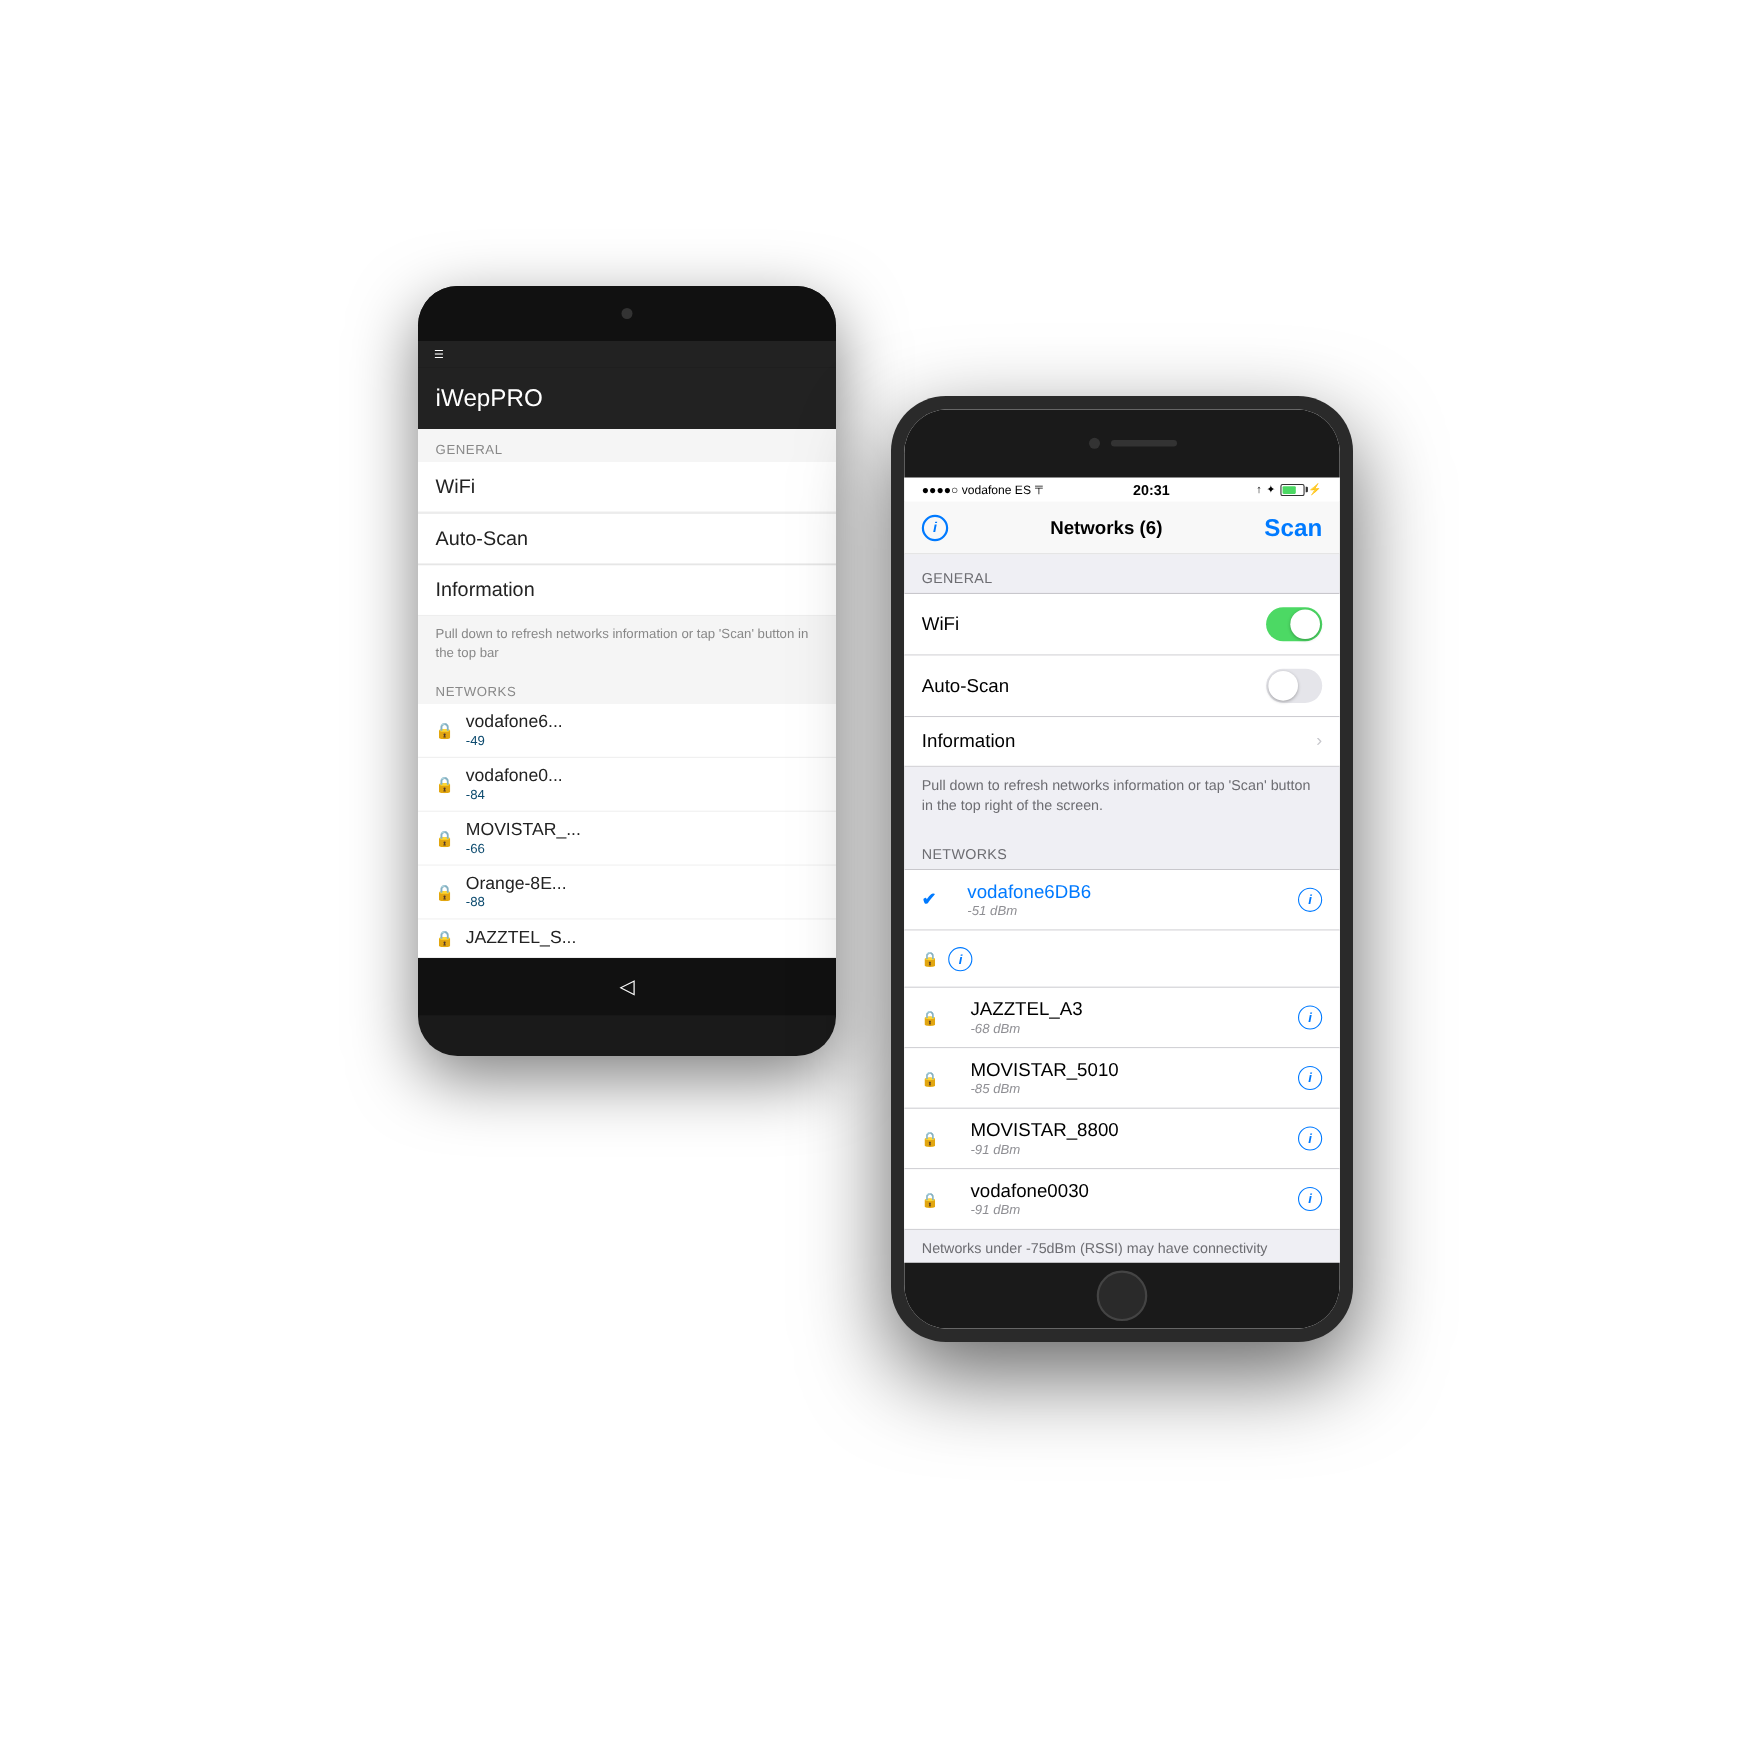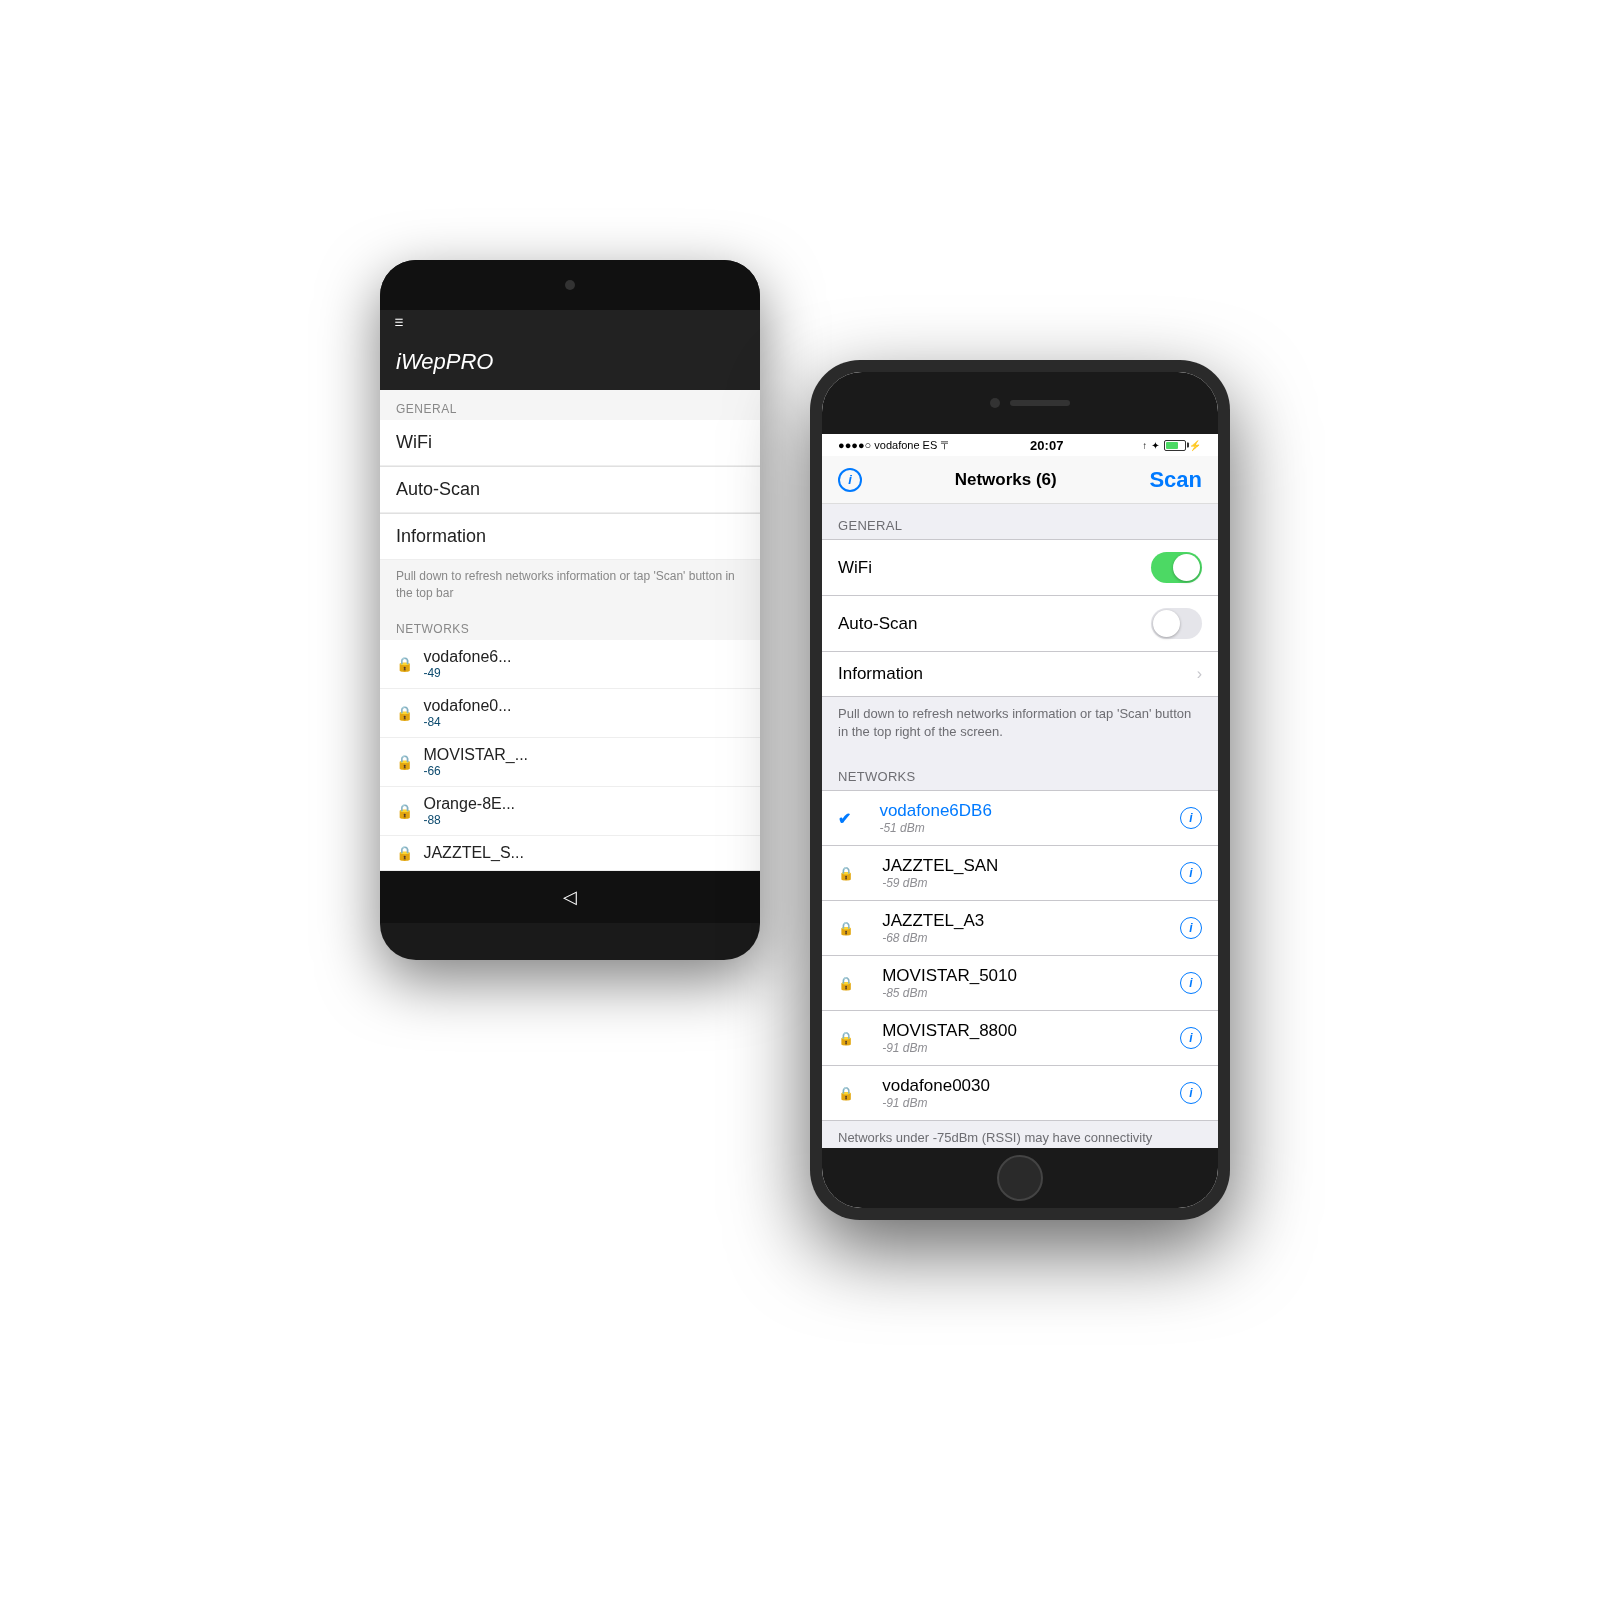--- a/index.html
+++ b/index.html
@@ -73,21 +73,20 @@
       height: 56px;
       display: flex;
       align-items: center;
       padding: 0 16px;
     }
 
     .android-title-bar-text {
       color: #ffffff;
       font-size: 22px;
       font-weight: 500;
-      font-style: italic;
     }
 
     .android-content {
       background: #f5f5f5;
       flex: 1;
       overflow: hidden;
     }
 
     .android-section-header {
       padding: 12px 16px 4px;
@@ -593,21 +592,21 @@
 
       <div class="ios-notch-area">
         <div class="ios-camera-front"></div>
         <div class="ios-speaker"></div>
       </div>
 
       <div class="ios-status-bar">
         <div class="ios-status-left">
           <span style="font-size:11px;">●●●●○ vodafone ES 〒</span>
         </div>
-        <div class="ios-status-time">20:07</div>
+        <div class="ios-status-time">20:31</div>
         <div class="ios-status-right">
           <span style="font-size:10px;">↑</span>
           <span style="font-size:10px;">✦</span>
           <div class="ios-battery">
             <div class="ios-battery-fill"></div>
           </div>
           <span style="font-size:10px;">⚡</span>
         </div>
       </div>
 
@@ -653,24 +652,20 @@
               <div class="ios-network-name">vodafone6DB6</div>
               <div class="ios-network-signal-text">-51 dBm</div>
             </div>
             <div class="ios-info-circle">
                 <i>i</i>
               </div>
           </div>
 
           <div class="ios-network-row">
             <span class="ios-lock-icon">🔒</span>
-            <div class="ios-network-details">
-              <div class="ios-network-name-plain">JAZZTEL_SAN</div>
-              <div class="ios-network-signal-text">-59 dBm</div>
-            </div>
             <div class="ios-info-circle">
                 <i>i</i>
               </div>
           </div>
 
           <div class="ios-network-row">
             <span class="ios-lock-icon">🔒</span>
             <div class="ios-network-details">
               <div class="ios-network-name-plain">JAZZTEL_A3</div>
               <div class="ios-network-signal-text">-68 dBm</div>

